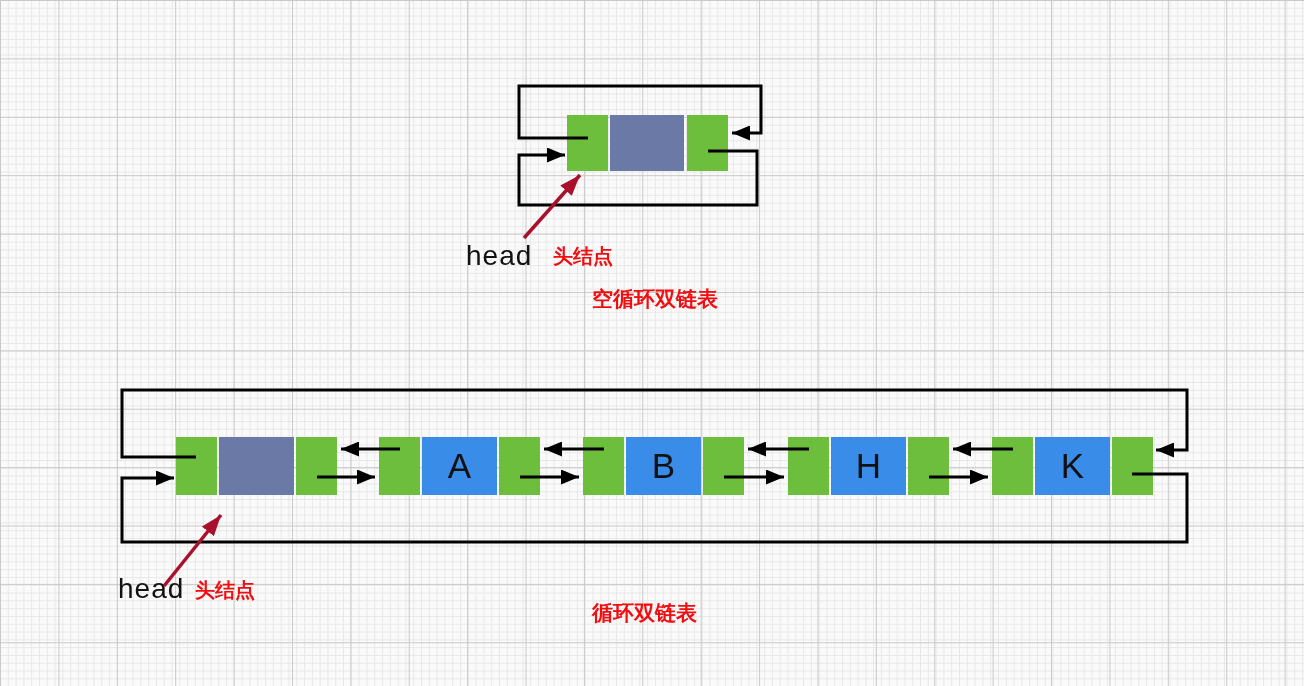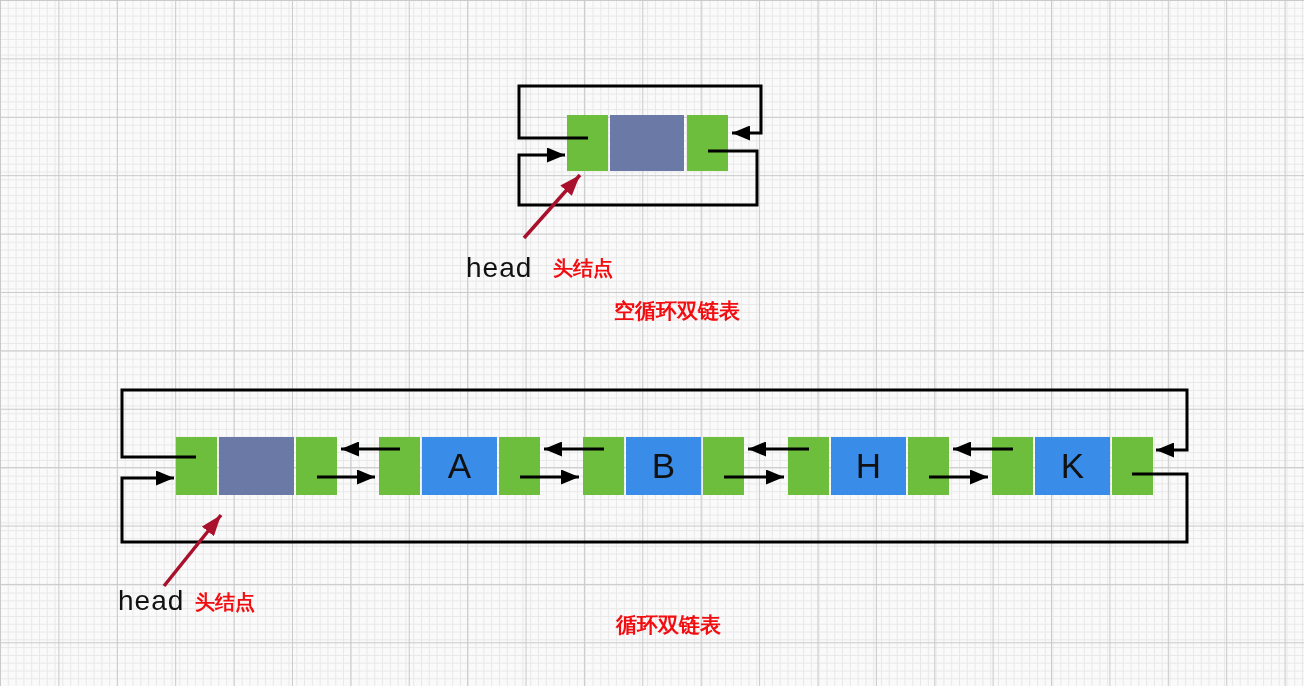--- a/index.html
+++ b/index.html
@@ -25,39 +25,39 @@
   .cell.bot-row{top:437px;height:58px;}
   .cell.green{background:var(--pointer-cell,#6cbe3c);width:41px;}
   .cell.slate{background:var(--head-data-cell,#6a79a5);}
   .cell.blue{background:var(--data-cell,#3a8ce9);}
   .cell.data{width:75px;font-size:35px;color:#111;}
   svg.overlay{position:absolute;left:0;top:0;pointer-events:none;}
   .ln{fill:none;stroke:var(--link-line,#000);stroke-width:3px;}
   .ra{fill:none;stroke:var(--annotation-arrow,#a8102c);stroke-width:3.5px;}
   .mk-black{fill:var(--link-line,#000);}
   .mk-red{fill:var(--annotation-arrow,#a8102c);}
-  .lbl{position:absolute;white-space:nowrap;margin-top:12px;}
+  .lbl{position:absolute;white-space:nowrap;}
   .head-lbl{font-size:28px;color:var(--head-label-black,#111);letter-spacing:1px;}
   .anno-lbl{font-size:20px;font-weight:bold;color:var(--label-red,#f20d11);}
   .caption{font-size:21px;font-weight:bold;color:var(--label-red,#f20d11);}
   .watermark{font-size:20px;color:var(--watermark,#f8837c);}
 </style>
 </head>
 <body>
 
 <div id="canvas">
 
   <div>
     <div class="cell top-row green" style="left:567px"></div>
     <div class="cell top-row slate data" style="left:610px;width:74px"></div>
     <div class="cell top-row green" style="left:687px"></div>
 
     <div class="lbl head-lbl" style="left:466px;top:240px">head</div>
     <div class="lbl anno-lbl" style="left:553px;top:243px">头结点</div>
-    <div class="lbl caption" style="left:614px;top:285px">空循环双链表</div>
+    <div class="lbl caption" style="left:592px;top:285px">空循环双链表</div>
   </div>
 
 
   <div>
 
     <div class="cell bot-row green" style="left:176px"></div>
     <div class="cell bot-row slate data" style="left:219px"></div>
     <div class="cell bot-row green" style="left:296px"></div>
 
     <div class="cell bot-row green" style="left:379px"></div>
@@ -71,21 +71,21 @@
     <div class="cell bot-row green" style="left:788px"></div>
     <div class="cell bot-row blue data" style="left:831px">H</div>
     <div class="cell bot-row green" style="left:908px"></div>
 
     <div class="cell bot-row green" style="left:992px"></div>
     <div class="cell bot-row blue data" style="left:1035px">K</div>
     <div class="cell bot-row green" style="left:1112px"></div>
 
     <div class="lbl head-lbl" style="left:118px;top:573px">head</div>
     <div class="lbl anno-lbl" style="left:195px;top:577px">头结点</div>
-    <div class="lbl caption" style="left:616px;top:599px">循环双链表</div>
+    <div class="lbl caption" style="left:592px;top:599px">循环双链表</div>
   </div>
 
   <svg class="overlay" width="1304" height="686" viewBox="0 0 1304 686">
     <defs>
       <marker id="ah" markerWidth="6" markerHeight="5" refX="6" refY="2.5" orient="auto" markerUnits="strokeWidth">
         <path class="mk-black" d="M0,0 L6,2.5 L0,5 Z"></path>
       </marker>
       <marker id="ahr" markerWidth="6" markerHeight="4.4" refX="6" refY="2.2" orient="auto" markerUnits="strokeWidth">
         <path class="mk-red" d="M0,0 L6,2.2 L0,4.4 Z"></path>
       </marker>

